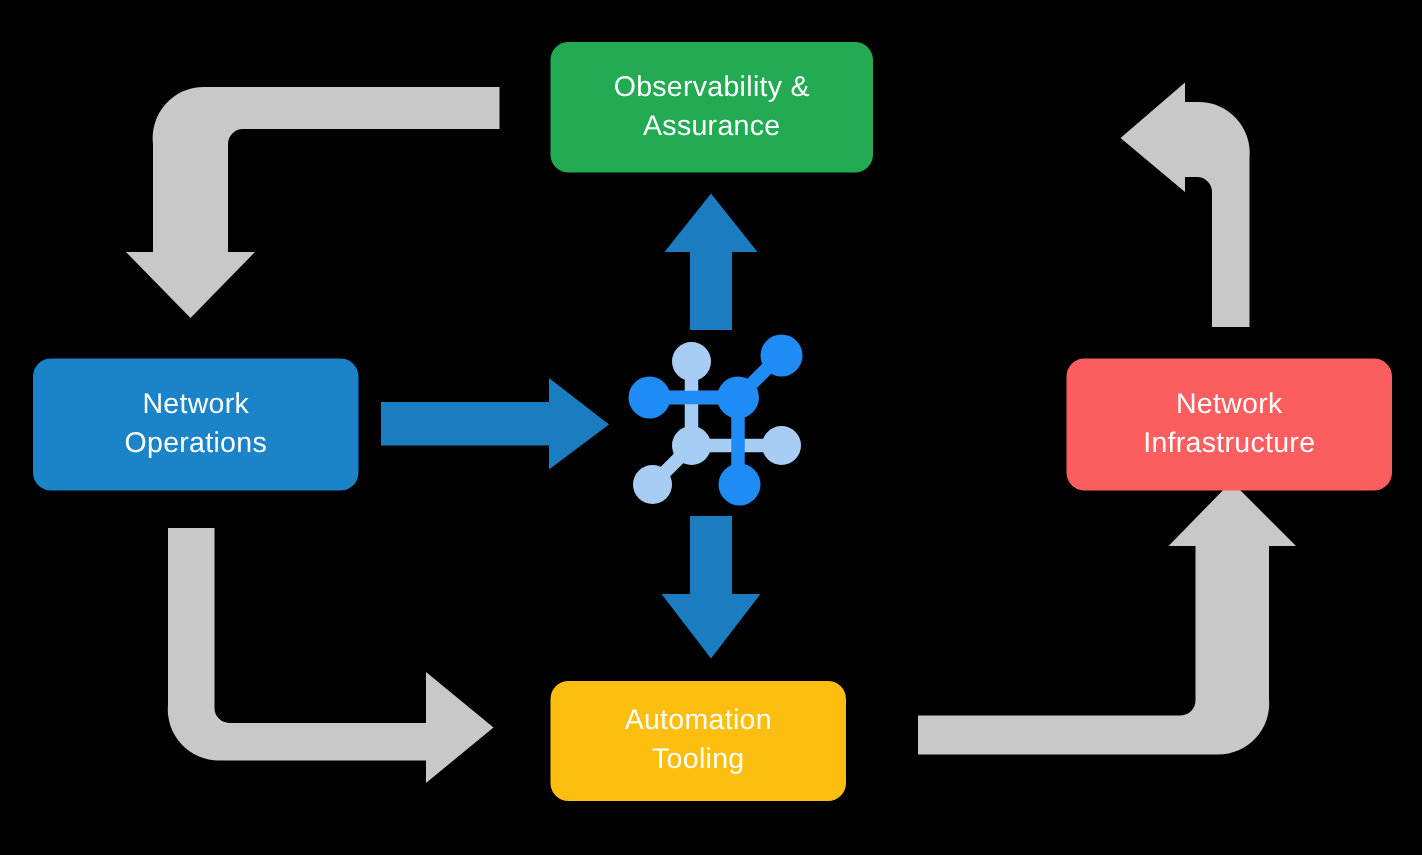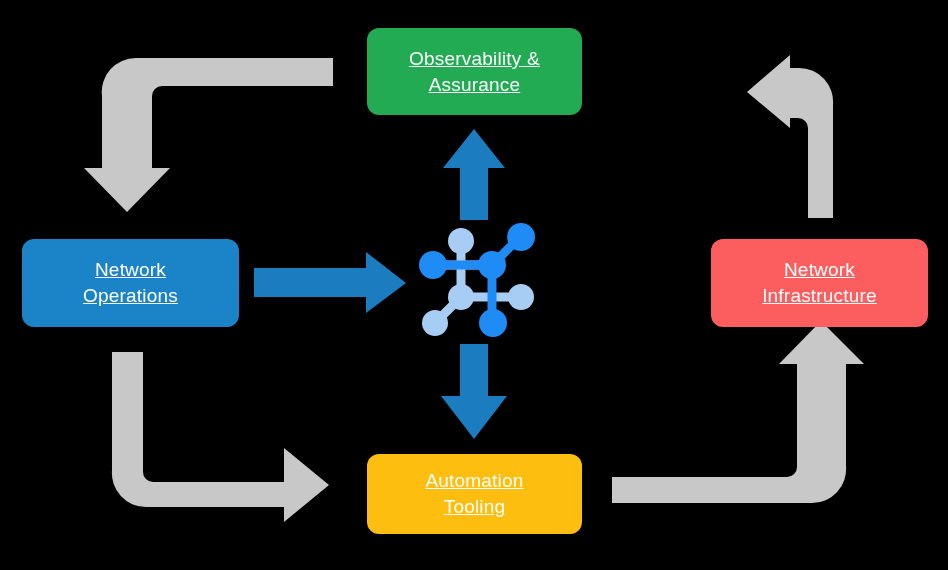--- a/index.html
+++ b/index.html
@@ -28,36 +28,35 @@
     font-size: 19px;
     line-height: 1.35;
     font-weight: 400;
     letter-spacing: 0.2px;
     box-sizing: border-box;
     padding: 6px 10px;
   }
   .node-label {
     display: block;
     white-space: pre-line;
-    text-decoration: underline;
   }
   #box-observability {
     left: 367px; top: 28px; width: 215px; height: 87px;
     background: #22ab53;
   }
   #box-network-operations {
     left: 22px; top: 239px; width: 217px; height: 88px;
     background: #1b84c8;
   }
   #box-network-infrastructure {
     left: 711px; top: 239px; width: 217px; height: 88px;
     background: #fc5e60;
   }
   #box-automation-tooling {
-    left: 367px; top: 454px; width: 215px; height: 80px;
+    left: 367px; top: 454px; width: 197px; height: 80px;
     background: #febe10;
   }
   .svg-layer {
     position: absolute;
     left: 0; top: 0;
     width: 948px;
     height: 570px;
     pointer-events: none;
   }
 </style>

